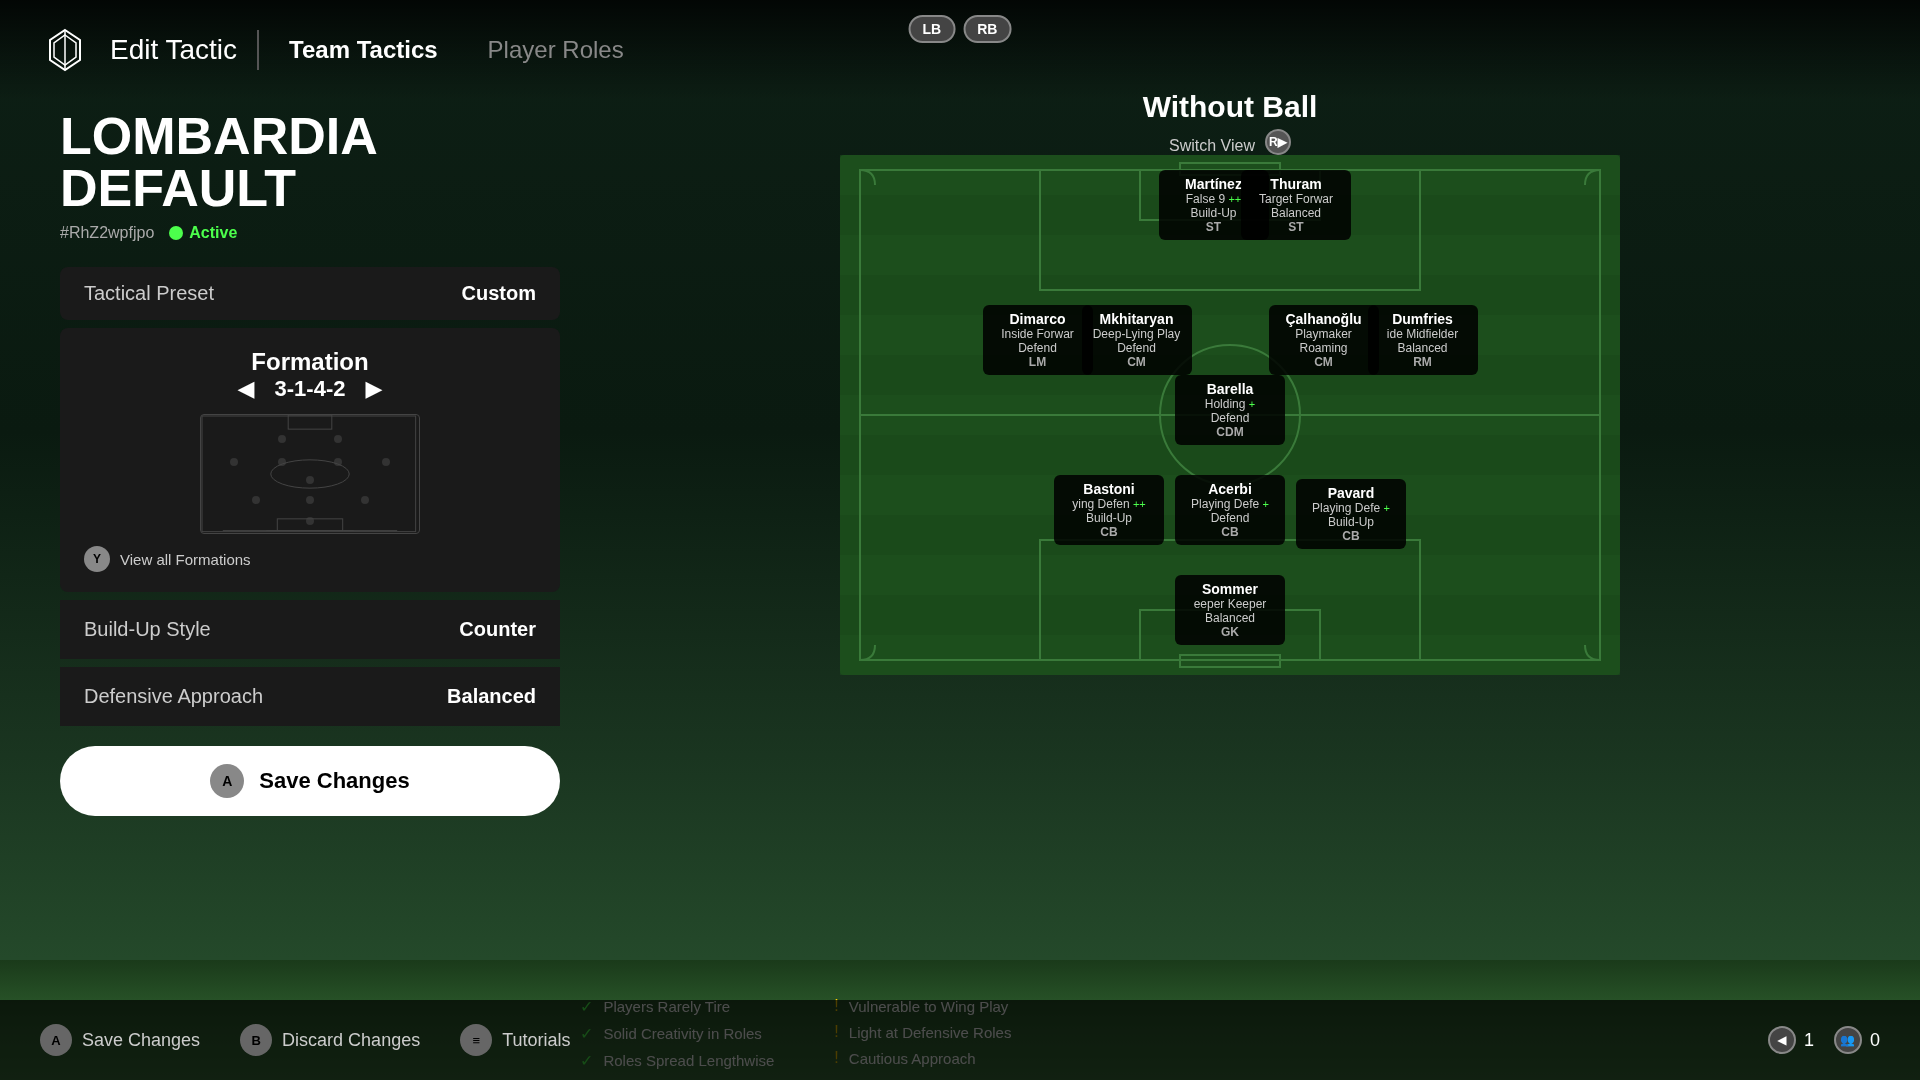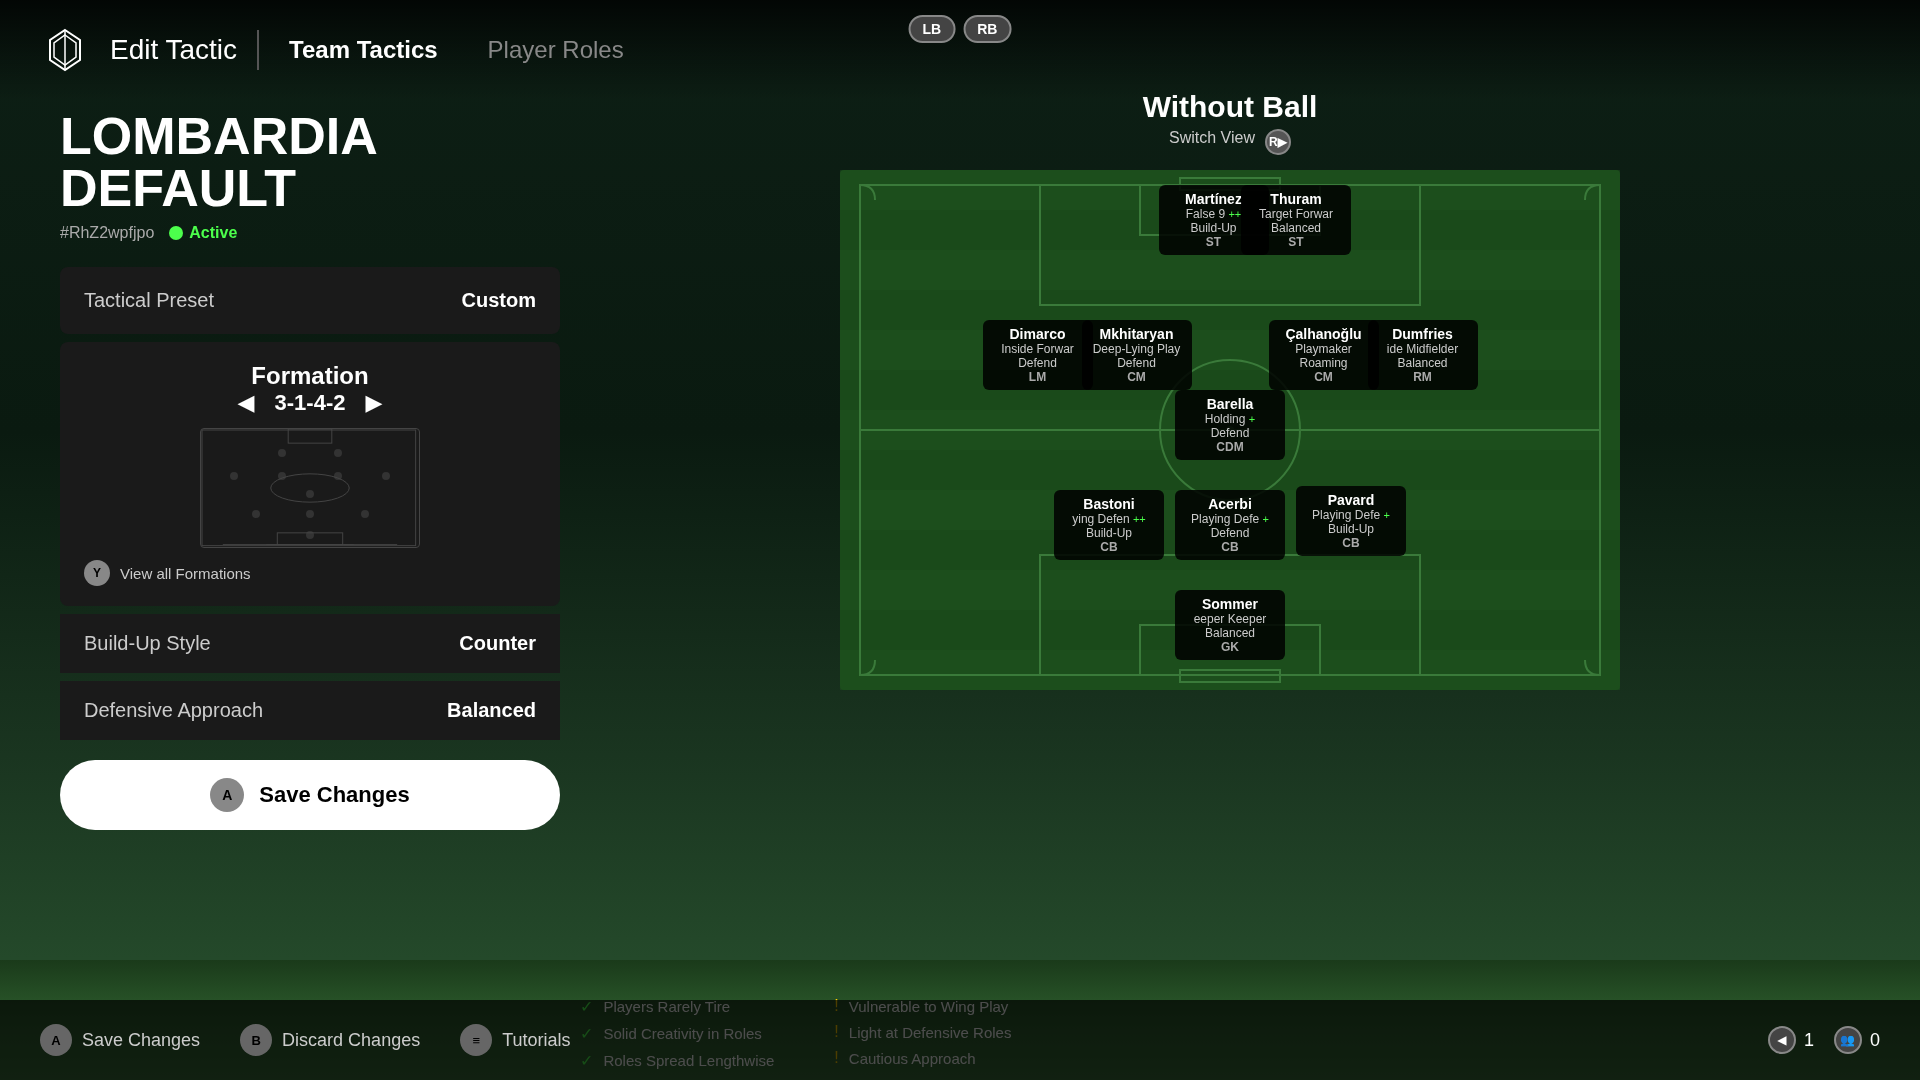--- a/index.html
+++ b/index.html
@@ -151,21 +151,21 @@
       width: 14px;
       height: 14px;
       border-radius: 50%;
       background: #4cff4c;
     }
 
     
     .preset-row {
       background: #1a1a1a;
       border-radius: 8px;
-      padding: 22px 24px;
+      padding: 15px 24px;
       display: flex;
       justify-content: space-between;
       align-items: center;
       margin-bottom: 8px;
     }
 
     .preset-label {
       font-size: 20px;
       color: #ccc;
     }
@@ -334,23 +334,22 @@
       text-align: center;
       font-size: 30px;
       font-weight: bold;
       margin-bottom: 5px;
       color: #fff;
     }
 
     .switch-view-row {
       display: flex;
       justify-content: center;
-      align-items: flex-start;
+      align-items: flex-end;
       gap: 10px;
-      margin-bottom: 15px;
       font-size: 16px;
       color: #ccc;
     }
 
     .r-btn {
       width: 26px;
       height: 26px;
       border-radius: 50%;
       background: #555;
       display: flex;
@@ -721,21 +720,21 @@
       <div class="player-pos">CB</div>
     </div>
 
     <div class="player-card" style="left: calc(50% + 550px * 0.50 - 275px); top: 320px;">
       <div class="player-name">Acerbi</div>
       <div class="player-role">Playing Defe <span class="green-dots">+</span></div>
       <div class="player-focus">Defend</div>
       <div class="player-pos">CB</div>
     </div>
 
-    <div class="player-card" style="left: calc(50% + 550px * 0.72 - 275px); top: 316px;">
+    <div class="player-card" style="left: calc(50% + 550px * 0.72 - 275px); top: 324px;">
       <div class="player-name">Pavard</div>
       <div class="player-role">Playing Defe <span class="green-dots">+</span></div>
       <div class="player-focus">Build-Up</div>
       <div class="player-pos">CB</div>
     </div>
 
     <div class="player-card" style="left: calc(50% + 550px * 0.50 - 275px); top: 420px;">
       <div class="player-name">Sommer</div>
       <div class="player-role">eeper Keeper</div>
       <div class="player-focus">Balanced</div>

